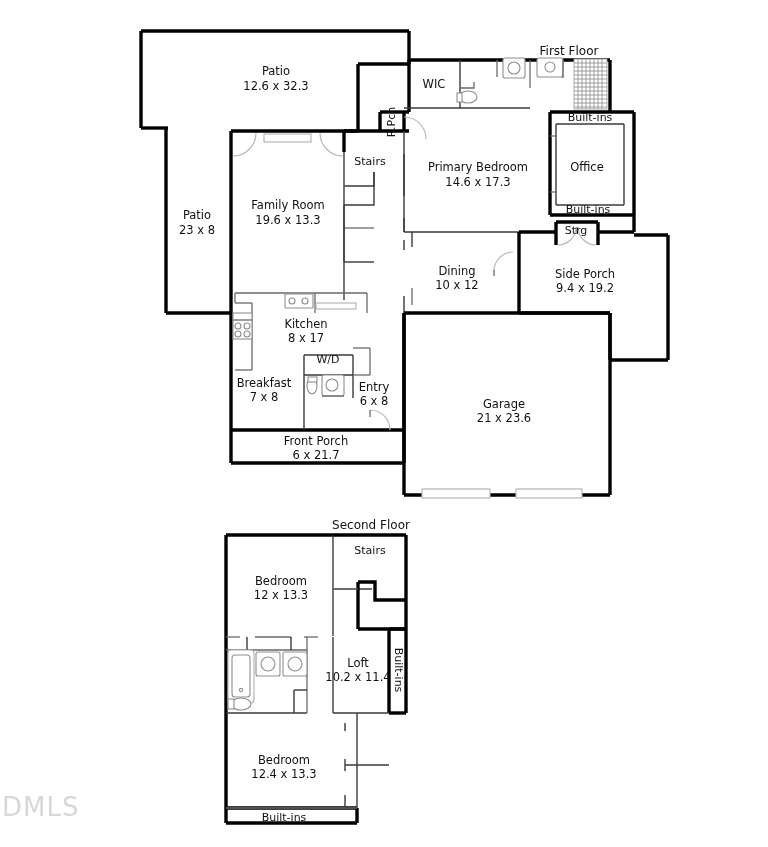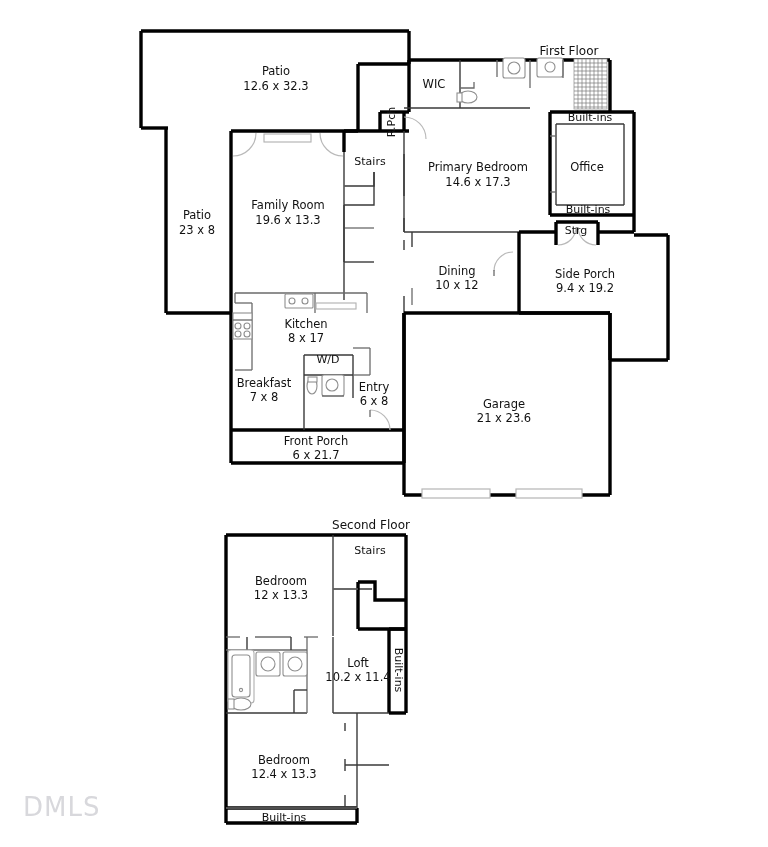--- a/index.html
+++ b/index.html
@@ -85,21 +85,21 @@
     stroke-width: 0.7;
     fill: none;
   }
   .garage-door {
     stroke: #b5b5b5;
     stroke-width: 1.2;
     fill: #ffffff;
   }
   .watermark {
     position: absolute;
-    left: 23px;
+    left: 2px;
     top: 792px;
     font-family: "DejaVu Sans", "Liberation Sans", sans-serif;
     font-size: 26px;
     letter-spacing: 1px;
     color: #d8d8dc;
     user-select: none;
   }
 </style>
 </head>
 <body>

